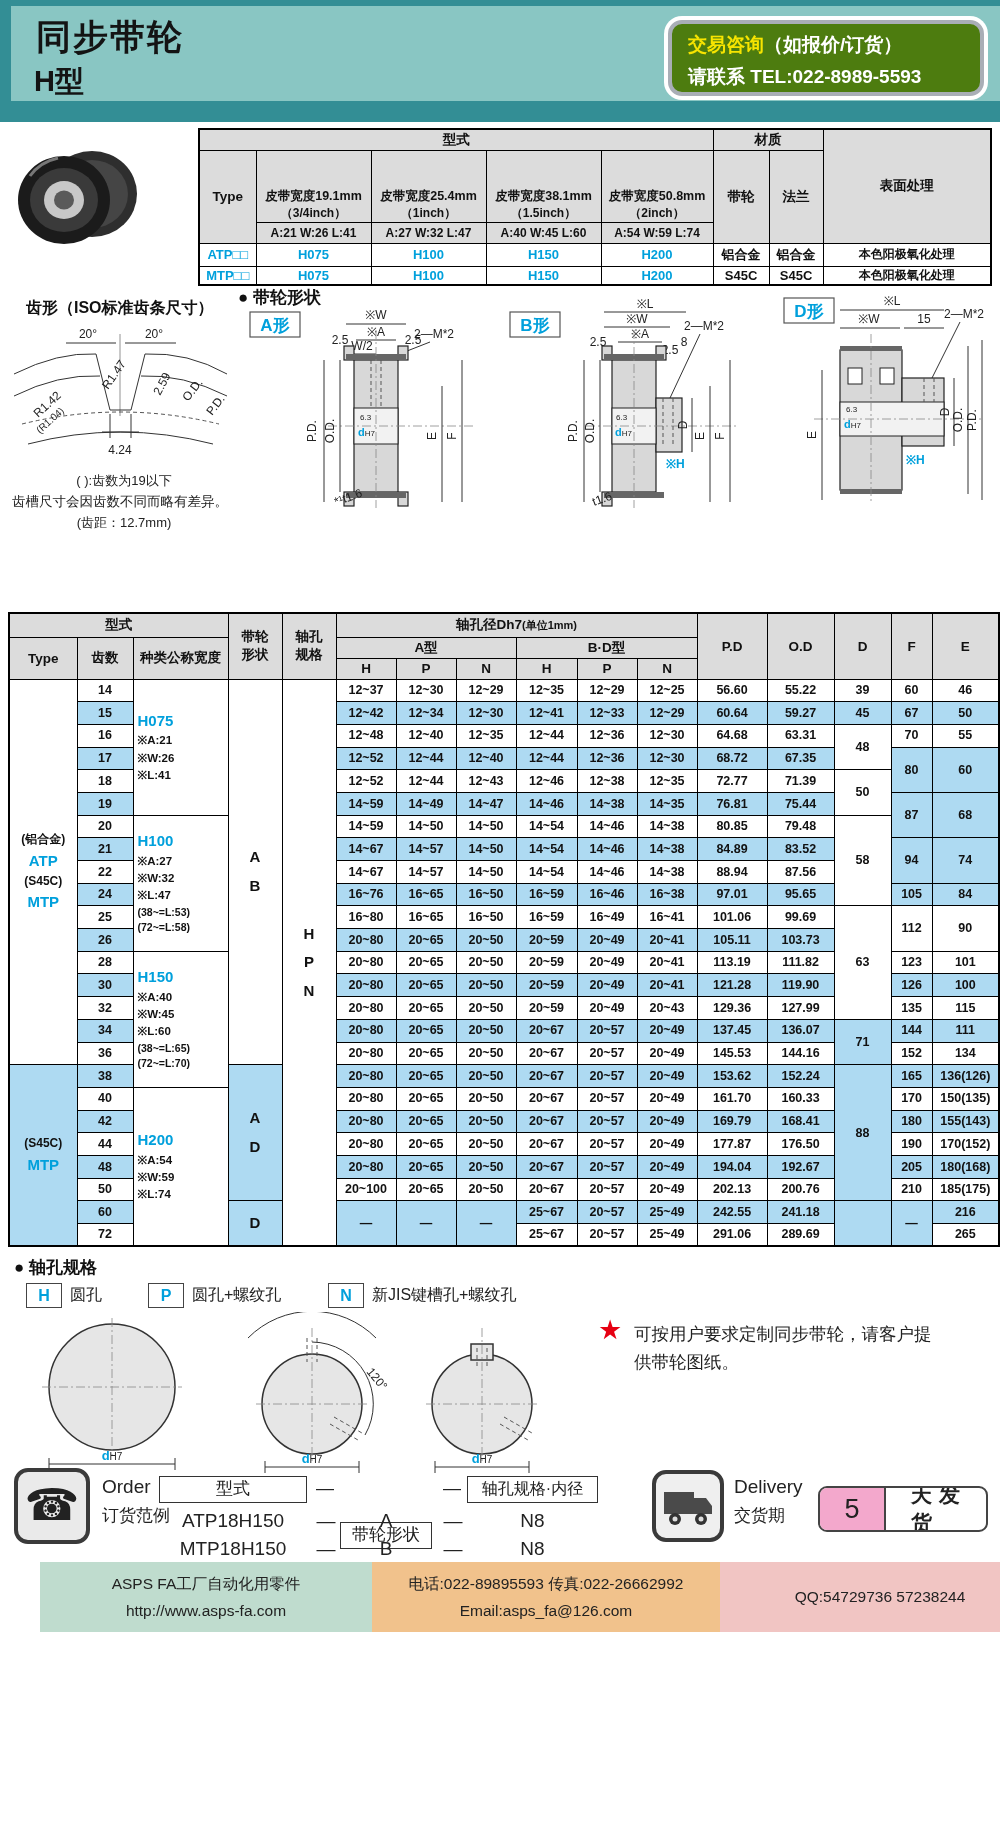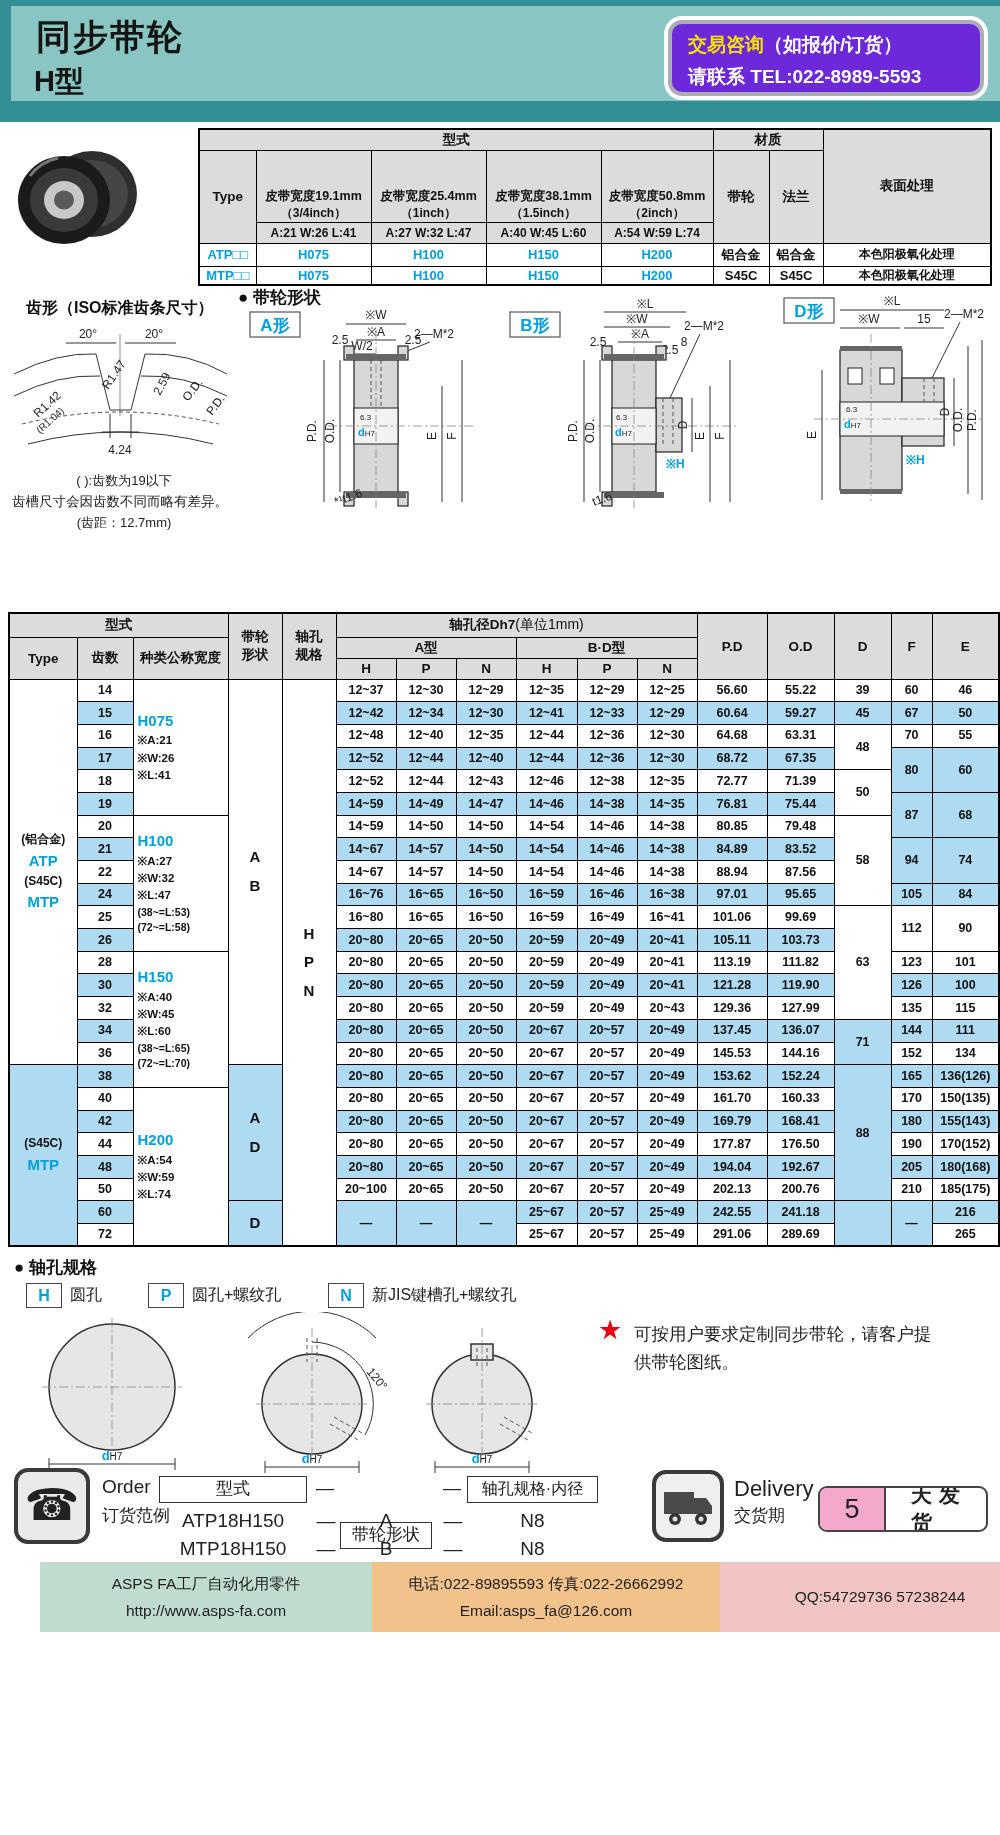--- a/index.html
+++ b/index.html
@@ -7,21 +7,21 @@
         font-family:"Liberation Sans",sans-serif;color:#111;}
   .abs{position:absolute;}
 
   
   .banner{position:absolute;left:0;top:0;width:1000px;height:122px;background:#89C6C3;}
   .banner-topline{position:absolute;left:0;top:0;width:1000px;height:6px;background:#338E95;}
   .banner-leftline{position:absolute;left:0;top:0;width:11px;height:122px;background:#338E95;}
   .banner-strip{position:absolute;left:0;top:101px;width:1000px;height:21px;background:#338E95;}
   .page-title{position:absolute;left:36px;top:14px;font-size:35px;font-weight:bold;letter-spacing:2px;color:#141414;}
   .page-subtitle{position:absolute;left:34px;top:62px;font-size:29px;font-weight:bold;color:#141414;}
-  .contact-box{position:absolute;left:668px;top:20px;width:316px;height:76px;background:#6d28d9;
+  .contact-box{position:absolute;left:668px;top:20px;width:316px;height:76px;background:#4d7c0f;
                border:4px solid #A9AEB6;box-shadow:0 0 0 4px #fff;border-radius:14px;
                box-sizing:border-box;padding:8px 0 0 16px;}
   .contact-l1{font-size:19px;font-weight:bold;color:#fff;}
   .contact-hl{color:#F7E400;}
   .contact-l2{font-size:19px;font-weight:bold;color:#fff;margin-top:6px;}
 
   
   table{border-collapse:collapse;table-layout:fixed;}
   th,td{border:1px solid #000;padding:0;text-align:center;vertical-align:middle;overflow:hidden;}
   th{background:#DCDCDC;font-weight:bold;}
@@ -59,21 +59,21 @@
   .sv-cl{stroke:#888;stroke-width:0.8;stroke-dasharray:9,3,2,3;fill:none;}
   .sv-dim{font-size:12px;}
   .sv-dim-s{font-size:10px;}
   .sv-lblbox{fill:#fff;stroke:#555;stroke-width:1.2;}
   .sv-lbltx{font-size:17px;font-weight:bold;fill:#00A0DC;}
   .svgcy{fill:#00A0DC;font-weight:bold;}
 
   
   .main{position:absolute;left:8px;top:612px;width:990px;border:2px solid #000;}
   .main th{font-size:13.5px;}
-  .main th .unit{font-weight:normal;font-size:14px;}
+  .main th .unit{font-weight:bold;font-size:11px;}
   .main tbody tr{height:22.7px;}
   .main td{font-size:12.5px;font-weight:bold;background:#fff;line-height:1;}
   .main tr.hl td{background:#AEDAF2;}
   .main td.tw,.main td.blk,.main td.shapec{background:#fff;}
   .main td.blk{font-size:12px;}
   .main td.blk div{line-height:1.55;text-align:center;}
   .main td.blk .big{font-size:15px;}
   .main td.wb div{text-align:left;padding-left:4px;line-height:1.5;font-size:11.5px;}
   .main td.wb .model{font-size:15px;}
   .main td.wb .sm{font-size:10.5px;}
@@ -105,21 +105,21 @@
   .order-dash{position:absolute;top:1478px;font-size:18px;color:#222;}
   .od1{left:316px;} .od2{left:443px;}
   .order-val{position:absolute;text-align:center;font-size:19px;color:#222;}
   .ex-r1{top:1510px;} .ex-r2{top:1538px;}
   .ev1{left:159px;width:148px;} .ev2{left:316px;width:20px;} .ev3{left:340px;width:92px;}
   .ev4{left:443px;width:20px;} .ev5{left:467px;width:131px;}
 
   
   .truck-icon{position:absolute;left:652px;top:1470px;width:72px;height:72px;background:#EFEFEF;
               border:4px solid #3A3A3A;border-radius:14px;box-sizing:border-box;}
-  .deliv-en{position:absolute;left:734px;top:1476px;font-size:22px;color:#222;}
+  .deliv-en{position:absolute;left:734px;top:1476px;font-size:19px;color:#222;}
   .deliv-cn{position:absolute;left:734px;top:1504px;font-size:17px;color:#222;}
   .deliv-box{position:absolute;left:818px;top:1486px;width:170px;height:46px;border:2px solid #444;
              border-radius:9px;overflow:hidden;display:flex;box-sizing:border-box;}
   .deliv-days{width:64px;background:#F3A8CC;border-right:2px solid #444;display:flex;
               align-items:center;justify-content:center;font-size:27px;color:#222;}
   .deliv-label{flex:1;display:flex;align-items:center;justify-content:center;
                font-size:21px;font-weight:bold;letter-spacing:7px;color:#222;padding-left:25px;}
 
   
   .footer{position:absolute;left:0;top:1562px;width:1000px;height:70px;display:flex;padding-left:40px;}

